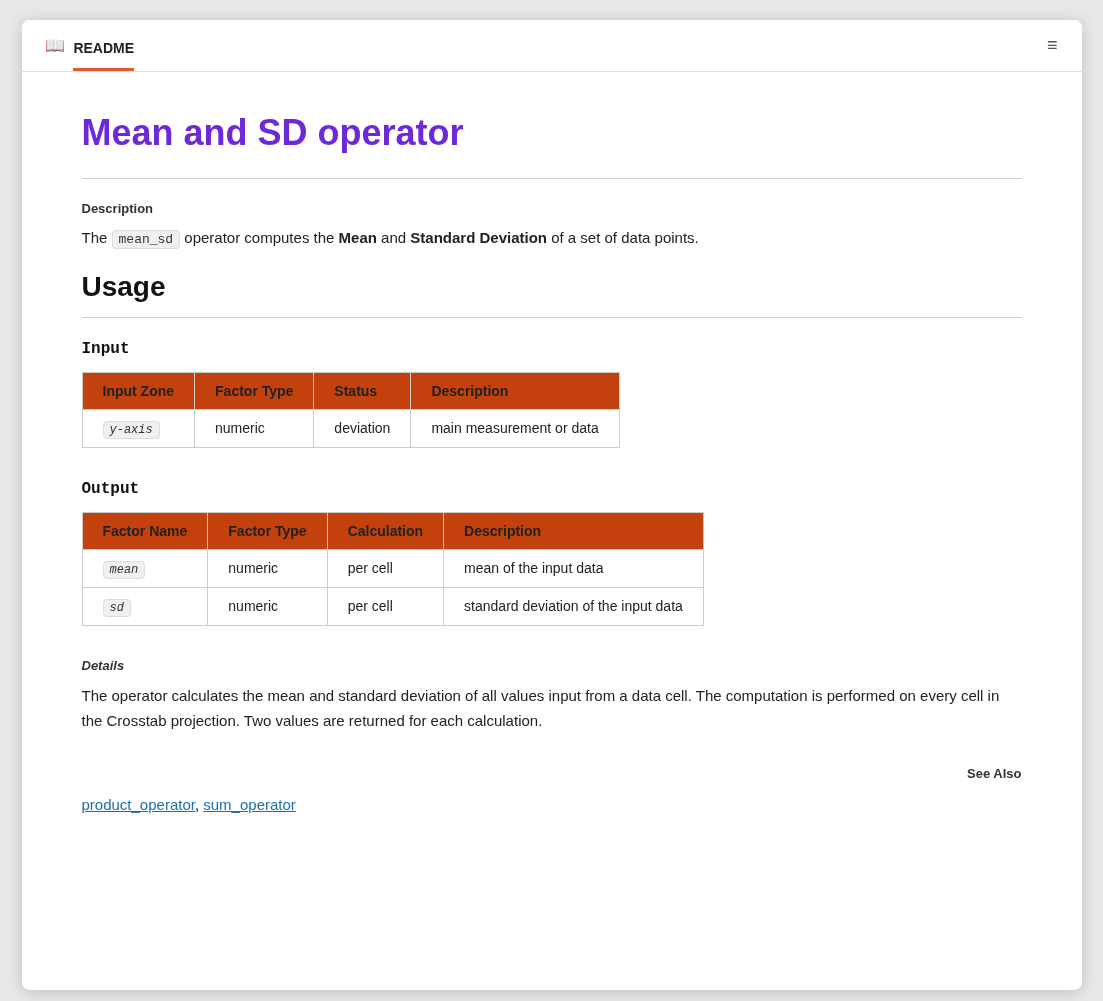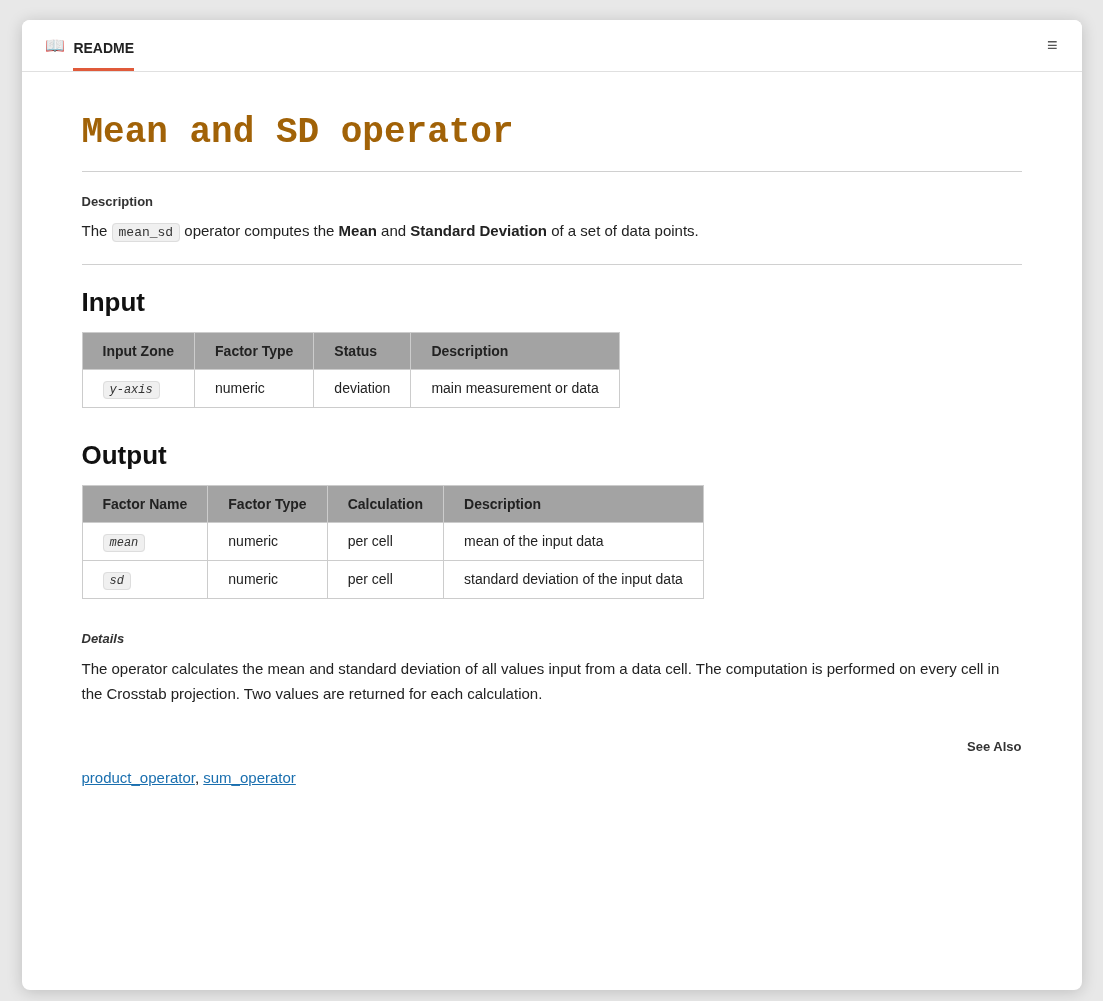--- a/index.html
+++ b/index.html
@@ -55,23 +55,22 @@
       color: #555;
       cursor: pointer;
     }
     .content {
       padding: 40px 60px 40px 60px;
       max-width: 1060px;
     }
     h1.page-title {
       font-size: 36px;
       font-weight: 700;
-      color: #a16207;
-      margin-bottom: 18px;
-      font-family: Liberation Mono, monospace;
+      color: #6d28d9;
+      margin-bottom: 24px;
     }
     .divider {
       border: none;
       border-top: 1px solid #d0d0d0;
       margin-bottom: 22px;
     }
     .section-label {
       font-size: 13px;
       font-weight: 600;
       color: #333;
@@ -92,36 +91,37 @@
       font-size: 13px;
       color: #333;
     }
     h2.section-title {
       font-size: 28px;
       font-weight: 700;
       color: #111;
       margin-bottom: 14px;
     }
     h3.sub-title {
-      font-size: 26px;
+      font-size: 16px;
       font-weight: 600;
       color: #111;
       margin-bottom: 14px;
+      font-family: Liberation Mono, monospace;
     }
     .table-wrapper {
       margin-bottom: 32px;
       overflow-x: auto;
     }
     table {
       border-collapse: collapse;
       font-size: 14px;
       color: #222;
     }
     table th {
-      background: #a3a3a3;
+      background: #c2410c;
       font-weight: 700;
       padding: 10px 20px;
       border: 1px solid #ccc;
       text-align: left;
     }
     table td {
       padding: 10px 20px;
       border: 1px solid #ccc;
       background: #fff;
     }
@@ -180,20 +180,21 @@
     <hr class="divider">
 
     <div class="section-label">Description</div>
     <p class="description-text">
       <span>The</span>
       <code class="inline">mean_sd</code>
       <span> operator computes the <strong>Mean</strong> and <strong>Standard Deviation</strong> of a set of data points.</span>
     </p>
 
     <div class="usage-section">
+      <h2 class="section-title">Usage</h2>
       <hr class="divider">
 
       <h3 class="sub-title">Input</h3>
       <div class="table-wrapper">
         <table>
           <thead>
             <tr>
               <th>Input Zone</th>
               <th>Factor Type</th>
               <th>Status</th>

